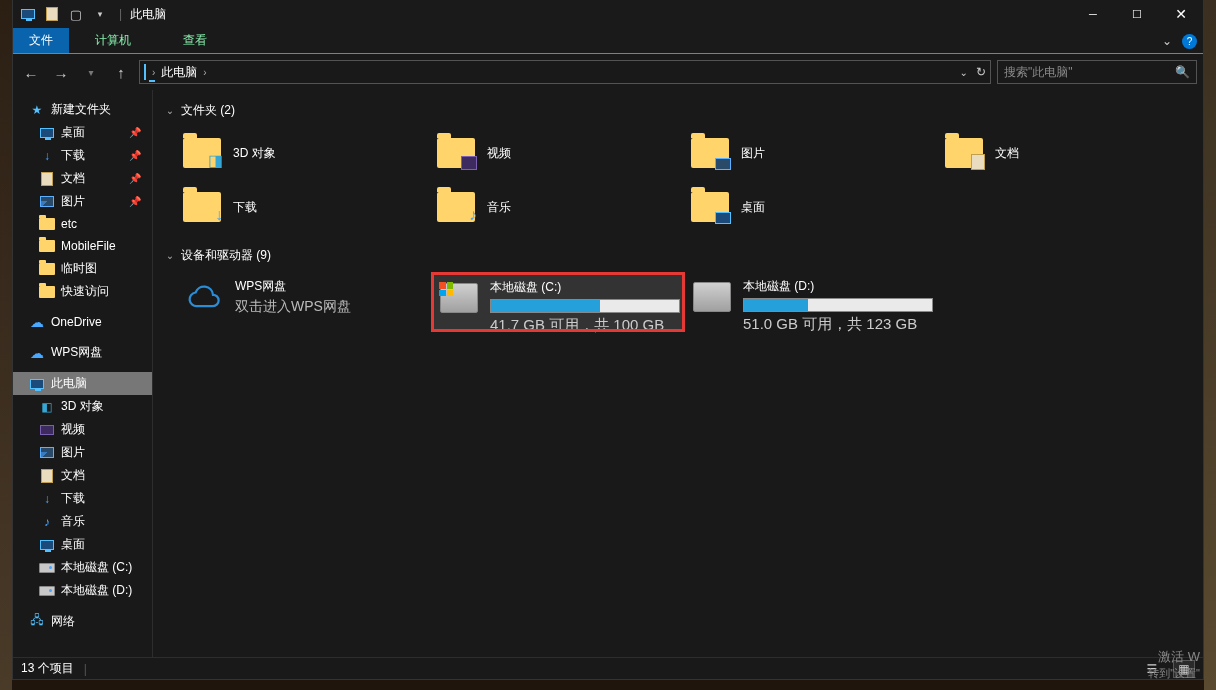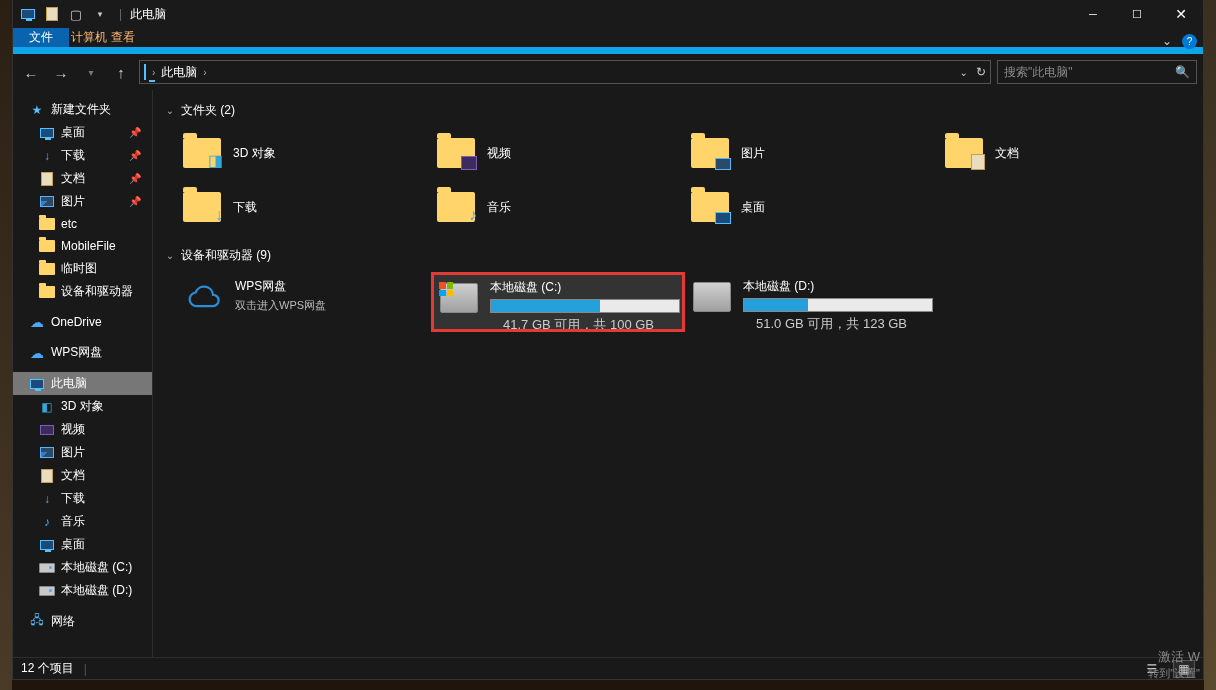--- a/index.html
+++ b/index.html
@@ -72,35 +72,35 @@
     justify-content: center;
     font-size: 11px;
   }
   .titlebar .winctl .close { font-size: 14px; }
   
   .menubar {
     height: 26px;
     background: #1a1a1a;
     display: flex;
     align-items: stretch;
-    border-bottom: 7px solid #0ea5e9;
+    border-bottom: 1px solid #0ea5e9;
     position: relative;
   }
   .menubar .file-tab {
     background: #0a64ad;
     color: #fff;
     padding: 0 16px;
     display: flex;
     align-items: center;
   }
   .menubar .tab {
-    padding: 0 2px;
-    display: flex;
-    align-items: center;
-    color: #fdba74;
+    padding: 0 26px;
+    display: flex;
+    align-items: center;
+    color: #86efac;
   }
   .menubar .right-icons {
     position: absolute;
     right: 6px;
     top: 0;
     display: flex;
     align-items: center;
     height: 26px;
     gap: 10px;
   }
@@ -300,26 +300,26 @@
     display:grid;grid-template-columns:1fr 1fr;grid-template-rows:1fr 1fr;gap:1px;
   }
   .winlogo span:nth-child(1){background:#f25022;}
   .winlogo span:nth-child(2){background:#7fba00;}
   .winlogo span:nth-child(3){background:#00a4ef;}
   .winlogo span:nth-child(4){background:#ffb900;}
   .drive-icon.cloud { display:flex;align-items:center;justify-content:center; }
   .drive-icon.cloud svg{width:36px;height:28px;}
   .drive-info { display:flex;flex-direction:column;gap:3px;flex:1; min-width:0;}
   .drive-name { color:#fff; }
-  .drive-sub { color:#bbb; font-size:11px;}
+  .drive-sub { color:#bbb; font-size:14px;}
   .capacity-bar {
     width:190px;height:14px;background:#eaeaea;border:1px solid #888;position:relative;
   }
   .capacity-fill { height:100%;background:#26a0da; }
-  .drive-status { color:#ccc; font-size:13px;margin-left:13px; }
+  .drive-status { color:#ccc; font-size:15px; }
   
   .statusbar {
     height:22px;
     background:#191919;
     border-top:1px solid #2d2d2d;
     display:flex;
     align-items:center;
     padding:0 8px;
     gap:10px;
     color:#fff;
@@ -445,21 +445,21 @@
           <div class="side-item lvl1">
             <span class="side-icon">
               <span class="ic-folder"></span>
             </span>
     <span>临时图</span>
     </div>
           <div class="side-item lvl1">
             <span class="side-icon">
               <span class="ic-folder"></span>
             </span>
-    <span>设备和驱动器</span>
+    <span>快速访问</span>
     </div>
         </div>
       <div class="side-sep"></div>
       <div class="side-item lvl0">
         <span class="side-icon ic-cloud">☁</span>
         <span>OneDrive</span>
       </div>
       <div class="side-sep"></div>
       <div class="side-item lvl0">
         <span class="side-icon ic-cloud">☁</span>
@@ -638,21 +638,21 @@
                 </div>
       <span class="drive-status">51.0 GB 可用，共 123 GB</span>
     </div>
             </div>
           </div>
       </div>
     </div>
   </div>
 
   <div class="statusbar">
-    <span>12 个项目</span>
+    <span>13 个项目</span>
     <span class="divider">|</span>
     <span class="spacer"></span>
     <div class="viewbtn">☰</div>
     <div class="viewbtn active">▦</div>
   </div>
 </div>
 
 <div class="watermark">
   <div>激活 W</div>
   <div style="font-size:11px;">转到"设置"</div>

